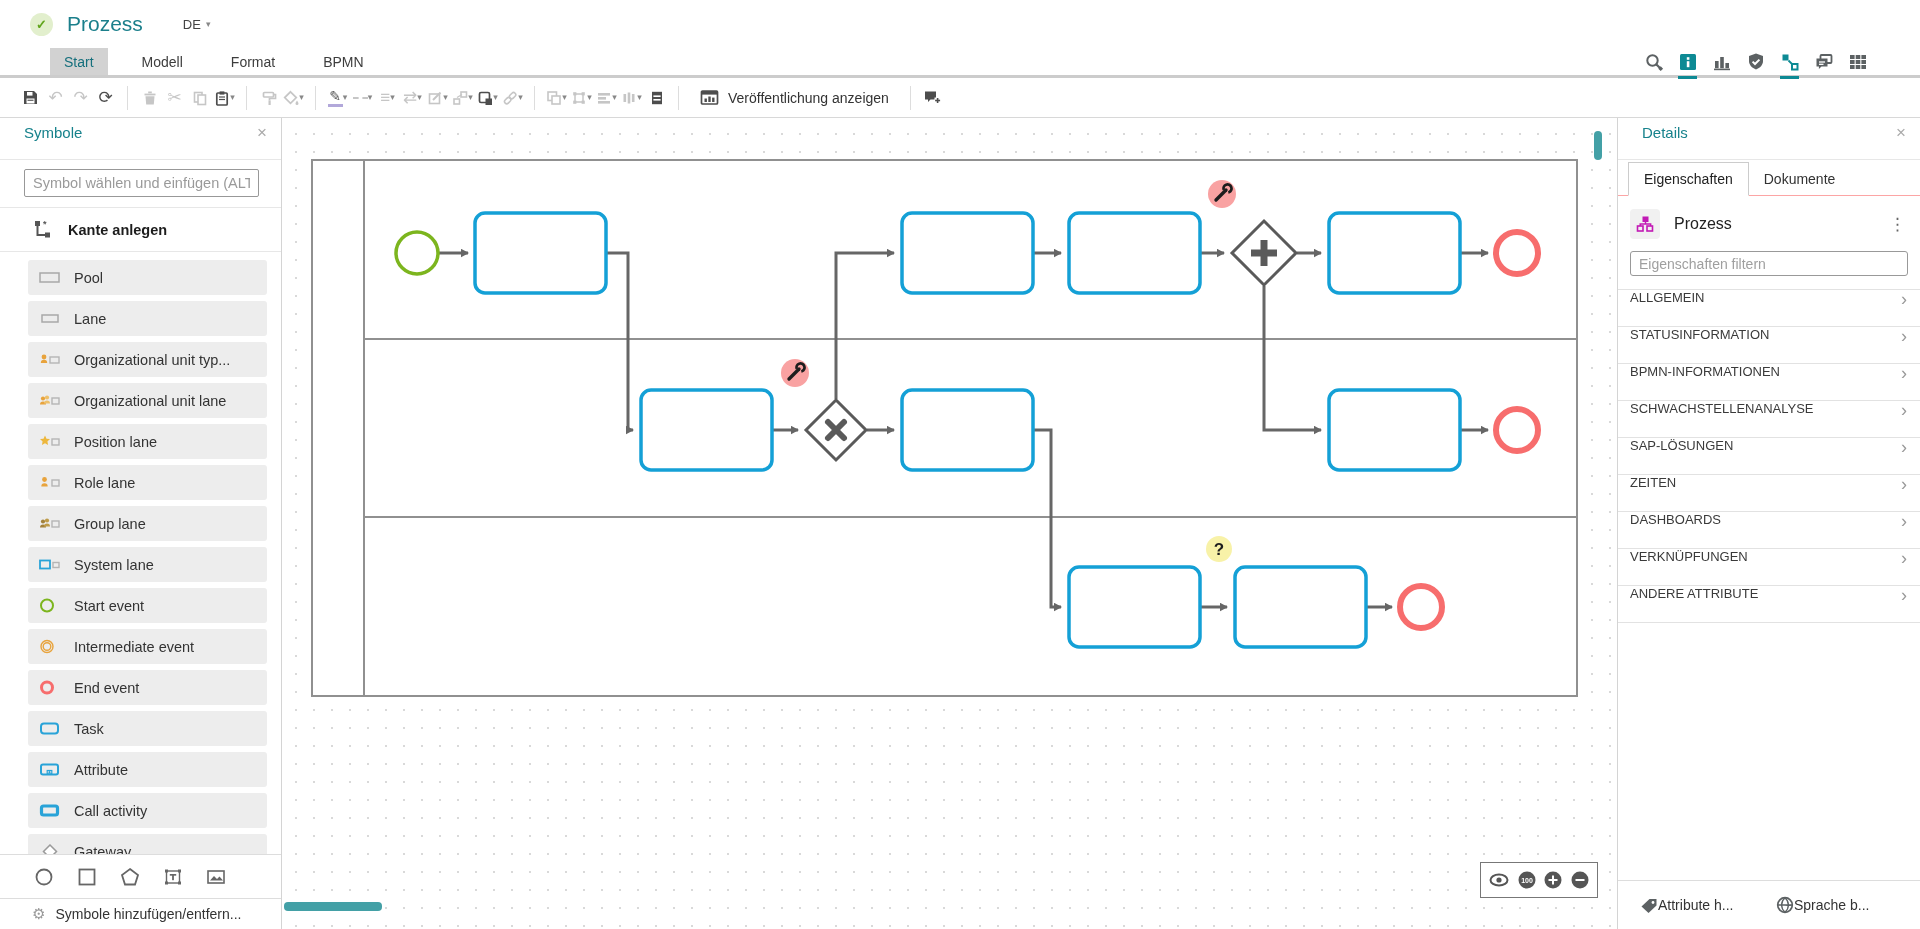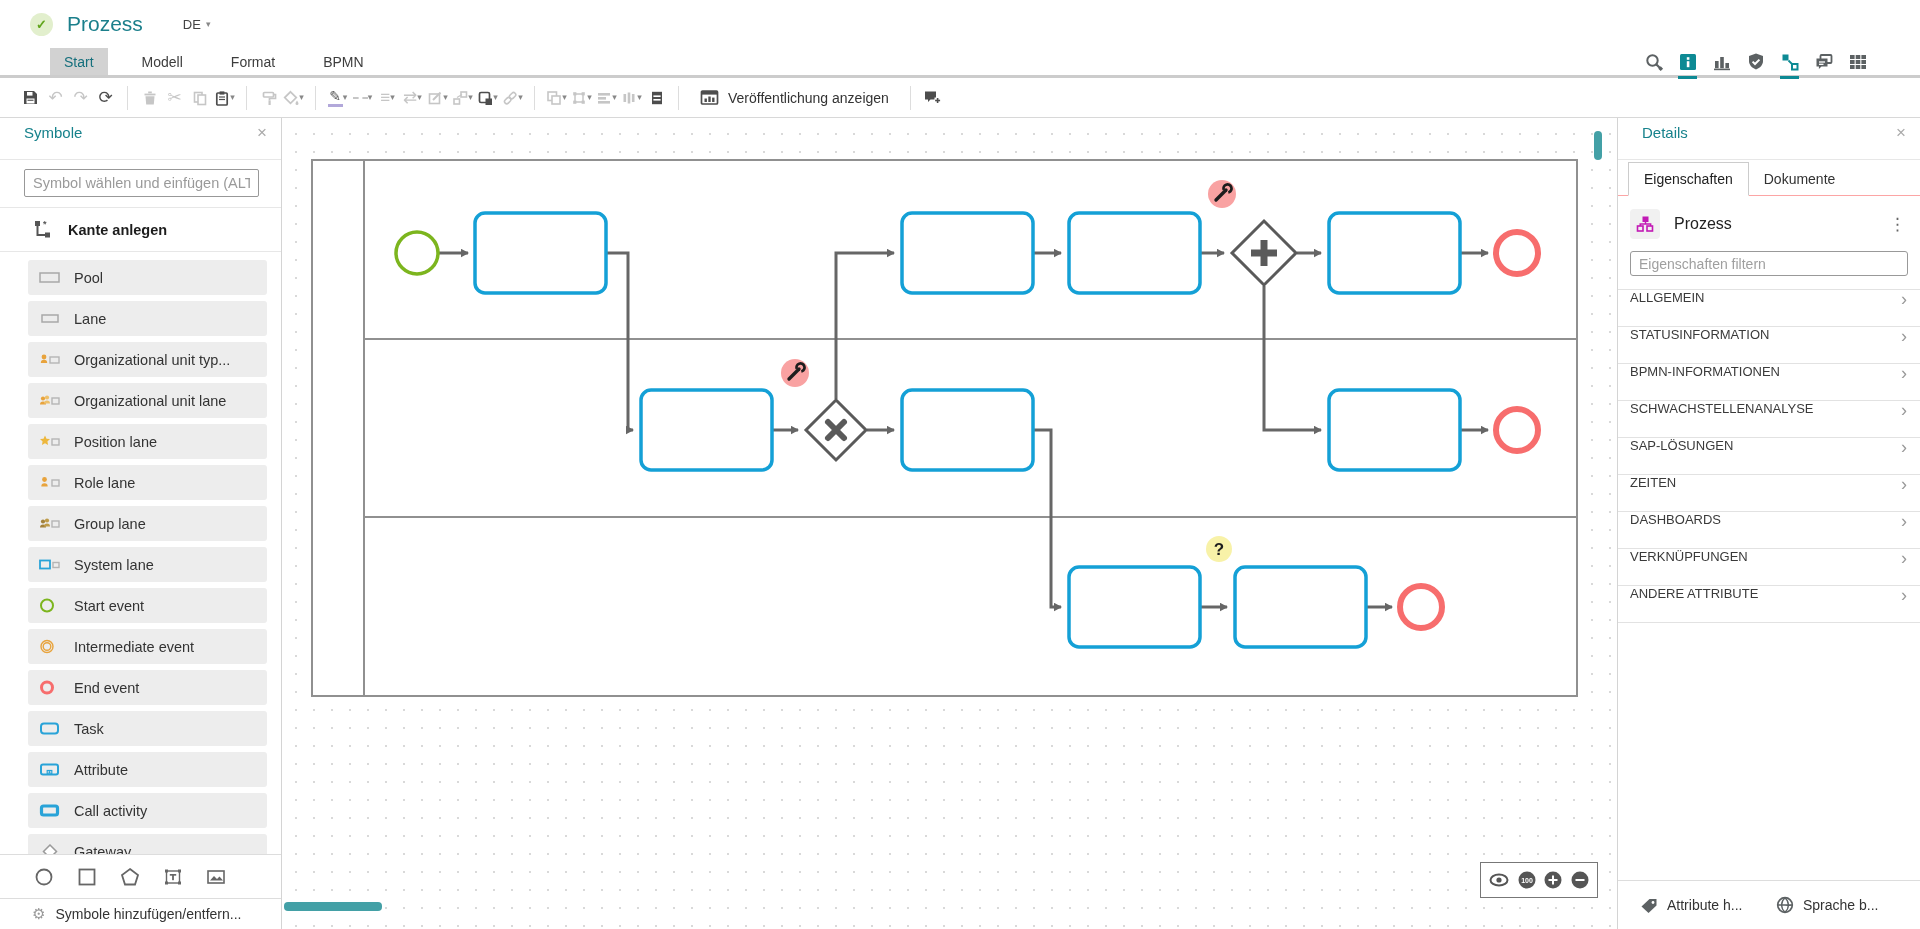--- a/index.html
+++ b/index.html
@@ -93,21 +93,21 @@
   .filter-wrap { padding:6px 12px 13px; }
   .filter-wrap input { width:100%; height:25px; border:1px solid #999; border-radius:3px;
     padding:0 8px; font-size:14px; color:#333; font-family:"Liberation Sans",sans-serif; }
   .filter-wrap input::placeholder { color:#9f9f9f; }
   .sections { border-top:1px solid #e2e2e2; }
   .sec-row { height:37px; display:flex; justify-content:space-between;
     padding:0 13px 8px 12px; border-bottom:1px solid #e2e2e2; font-size:13px; color:#3a3a3a; }
   .chev { color:#999; font-size:18px; line-height:1; }
   .dfoot { margin-top:auto; border-top:1px solid #ddd; height:49px; flex:none;
     display:flex; align-items:center; padding:0 14px 0 22px; gap:6px; }
-  .dfbtn { display:flex; align-items:center; gap:9px; font-size:14px; color:#333; flex:1; }
+  .dfbtn { display:flex; align-items:center; font-size:14px; color:#333; flex:1; }
   svg { display:block; }
 </style>
 </head>
 <body>
 
 <div class="app">
 
   <div class="hdr">
     <span class="check-badge">✓</span>
     <span class="hdr-title">Prozess</span>

